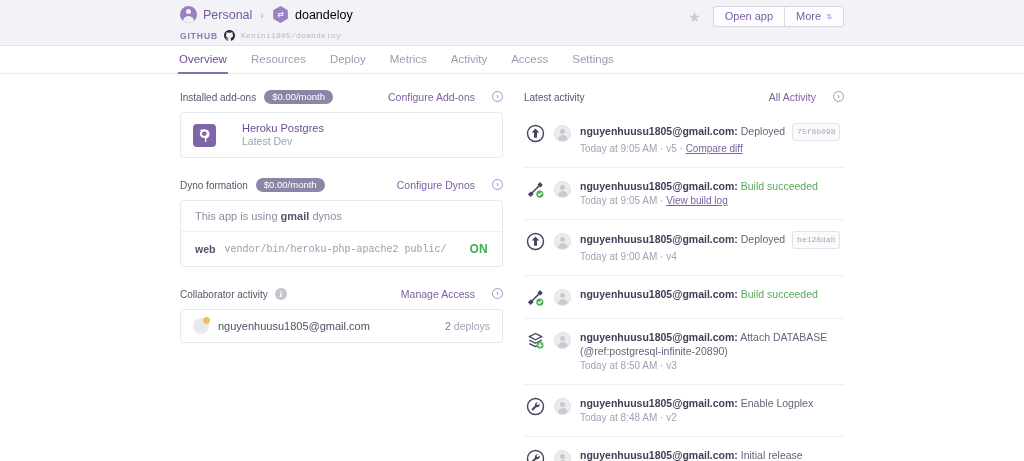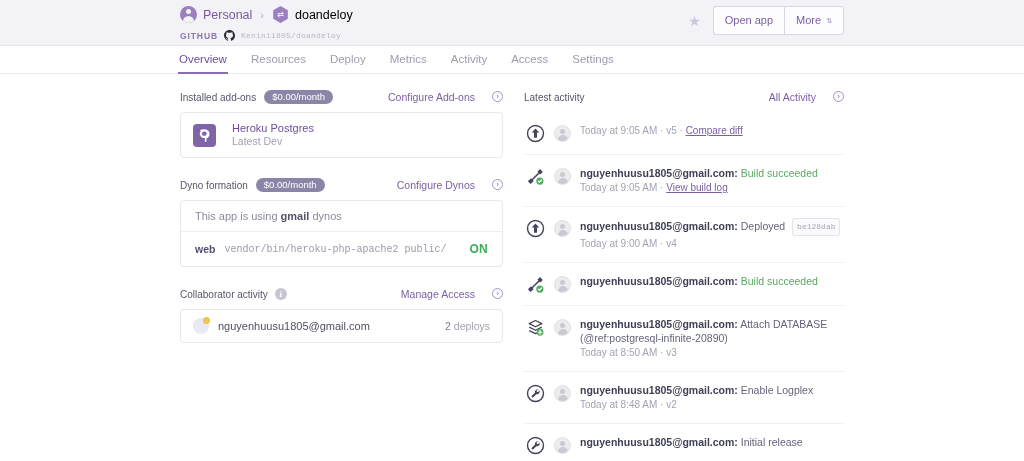--- a/index.html
+++ b/index.html
@@ -108,21 +108,21 @@
     position: absolute;
     right: 180px;
     top: 6px;
     display: flex;
     align-items: center;
     gap: 12px;
   }
   .star-icon { color: #c9c9d8; font-size: 14px; line-height: 1; }
   .btn-group { display: flex; }
   .btn {
-    height: 29px;
+    height: 21px;
     padding: 0 11px;
     border: 1px solid #d8d5e4;
     background: #fdfdff;
     color: #7b5ea3;
     font-size: 11px;
     line-height: 19px;
     cursor: pointer;
     font-family: "Liberation Sans", sans-serif;
   }
   .btn.left { border-radius: 3px 0 0 3px; border-right: none; }
@@ -219,21 +219,21 @@
     border: 1px solid #e7e7ee;
     border-radius: 4px;
     background: #ffffff;
     margin-bottom: 20px;
   }
 
   
   .addon-row {
     display: flex;
     align-items: center;
-    gap: 16px;
+    gap: 26px;
     padding: 10px 12px;
     height: 44px;
   }
   .pg-icon {
     width: 23px; height: 23px;
     border-radius: 4px;
     background: #7f64a8;
     position: relative;
     flex: none;
   }
@@ -505,20 +505,25 @@
 
       <div class="activity-item">
         <span class="act-icon">
           <svg viewBox="0 0 20 20" width="19" height="19" aria-hidden="true">
             <circle cx="10" cy="10" r="8.4" fill="none" stroke="#45455c" stroke-width="1.5"></circle>
             <path fill="#45455c" d="M10 4.8 14 9h-2.4v5.4H8.4V9H6l4-4.2Z"></path>
           </svg>
         </span>
         <span class="act-avatar"></span>
         <div class="act-body">
+          <div class="act-line1">
+            <span class="act-user">nguyenhuusu1805@gmail.com:</span>
+            <span class="act-desc neutral">Deployed</span>
+            <span class="act-sha">75f8b098</span>
+          </div>
           <div class="act-line2">
             <span>Today at 9:05 AM</span>
             ·
             <span>v5</span>
             ·
             <span class="act-link">Compare diff</span>
           </div>
         </div>
       </div>
 

